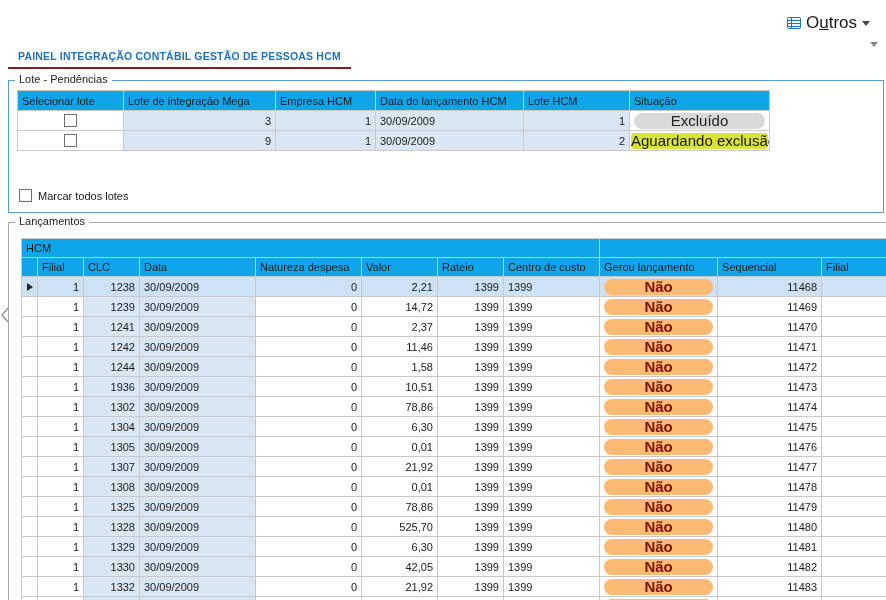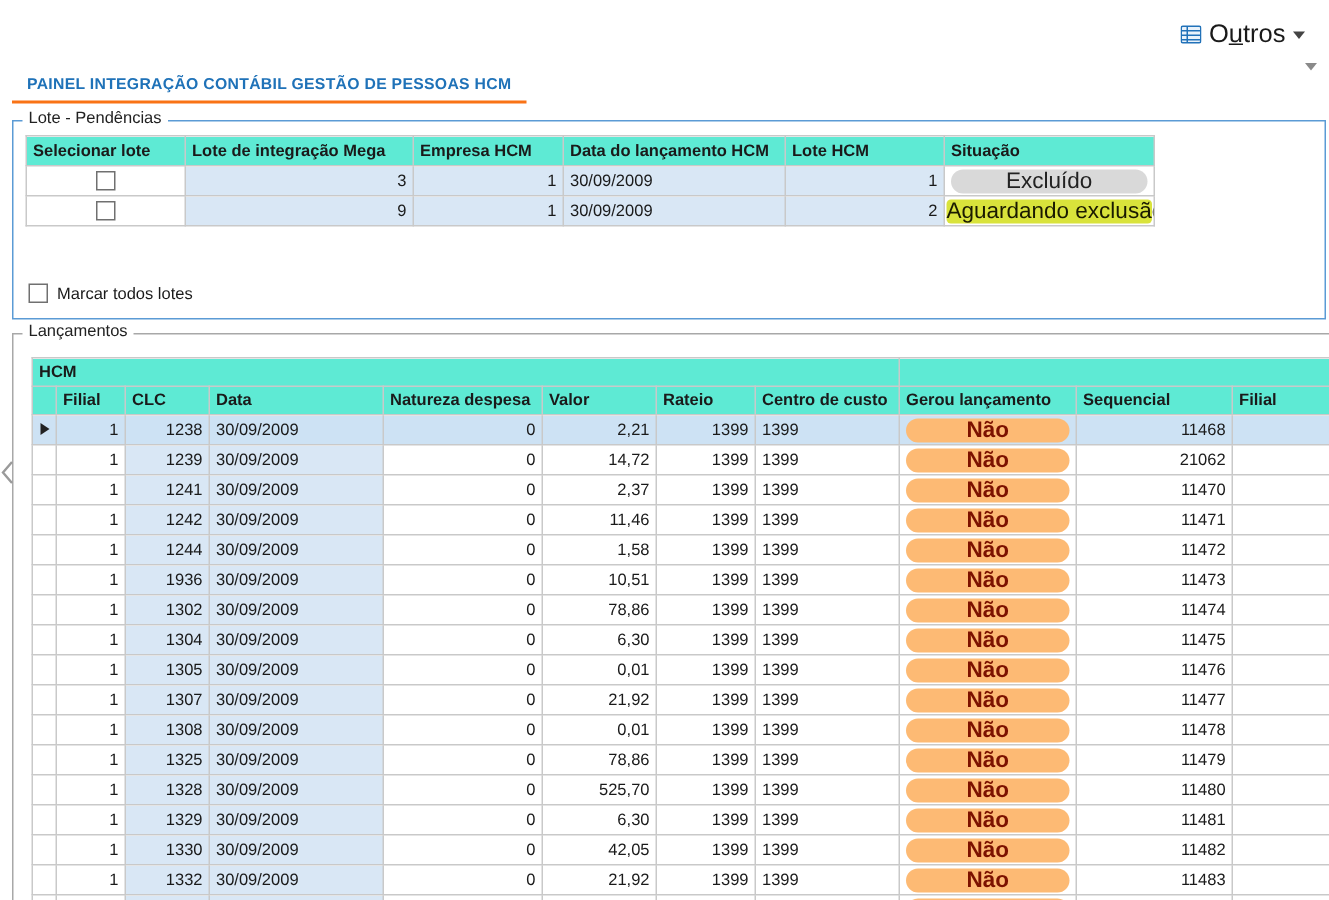--- a/index.html
+++ b/index.html
@@ -11,33 +11,33 @@
   .outros-btn{position:absolute;top:10px;right:12px;display:flex;align-items:center;gap:5px;
     cursor:pointer;font-size:17px;padding:3px 4px;border-radius:3px;}
   .outros-btn .lbl u{text-decoration:underline;}
   .tri-down{width:0;height:0;border-left:4px solid transparent;border-right:4px solid transparent;
     border-top:5px solid #444;display:inline-block;}
   .mini-caret{position:absolute;top:42px;right:8px;width:0;height:0;
     border-left:4px solid transparent;border-right:4px solid transparent;border-top:5px solid #8a8a8a;cursor:pointer;}
 
   
   .tab{position:absolute;left:8px;top:50px;color:#1f72b8;font-weight:bold;font-size:10.5px;
-    padding:0 10px 5px 10px;border-bottom:2px solid #f97316;letter-spacing:.2px;cursor:pointer;}
+    padding:0 10px 5px 10px;border-bottom:2px solid #7f1d1d;letter-spacing:.2px;cursor:pointer;}
 
   
   .group{position:absolute;border:1px solid;background:#fff;}
   .group .legend{position:absolute;top:-8px;left:6px;background:#fff;padding:0 4px;color:#222;}
   #group-lotes{left:8px;top:80px;width:876px;height:133px;border-color:#5b9bd5;}
   #group-lanc{left:8px;top:222px;width:884px;height:392px;border-color:#a8a8a8;}
 
   
   table.grid{border-collapse:collapse;table-layout:fixed;position:absolute;background:#fff;}
   .grid th,.grid td{border:1px solid #c9c9c9;padding:0 4px;height:20px;font-weight:normal;
     overflow:hidden;white-space:nowrap;font-size:11px;text-align:left;}
-  .grid th{background:#5eead4;font-weight:bold;}
+  .grid th{background:#0ea5e9;}
   #tbl-lotes{left:8px;top:9px;width:752px;}
   #tbl-lanc{left:12px;top:15px;width:870px;}
   #tbl-lanc thead th{height:19px;}
   .band{text-align:left;}
   td.r{text-align:right;}
   td.l{text-align:left;}
   td.c{text-align:center;padding:0;}
   td.blue{background:#d9e7f5;}
   tr.selected td{background:#cde2f4;}
   td.ind{padding:0;text-align:center;}
@@ -185,21 +185,21 @@
           <td class="r">1</td>
           <td class="r blue">1239</td>
           <td class="l blue">30/09/2009</td>
           <td class="r">0</td>
           <td class="r">14,72</td>
           <td class="r">1399</td>
           <td class="l">1399</td>
           <td class="c">
             <span class="badge badge-red">Não</span>
           </td>
-          <td class="r">21062</td>
+          <td class="r">11469</td>
           <td class="l"></td>
         </tr>
         <tr>
           <td class="ind"></td>
           <td class="r">1</td>
           <td class="r blue">1241</td>
           <td class="l blue">30/09/2009</td>
           <td class="r">0</td>
           <td class="r">2,37</td>
           <td class="r">1399</td>

